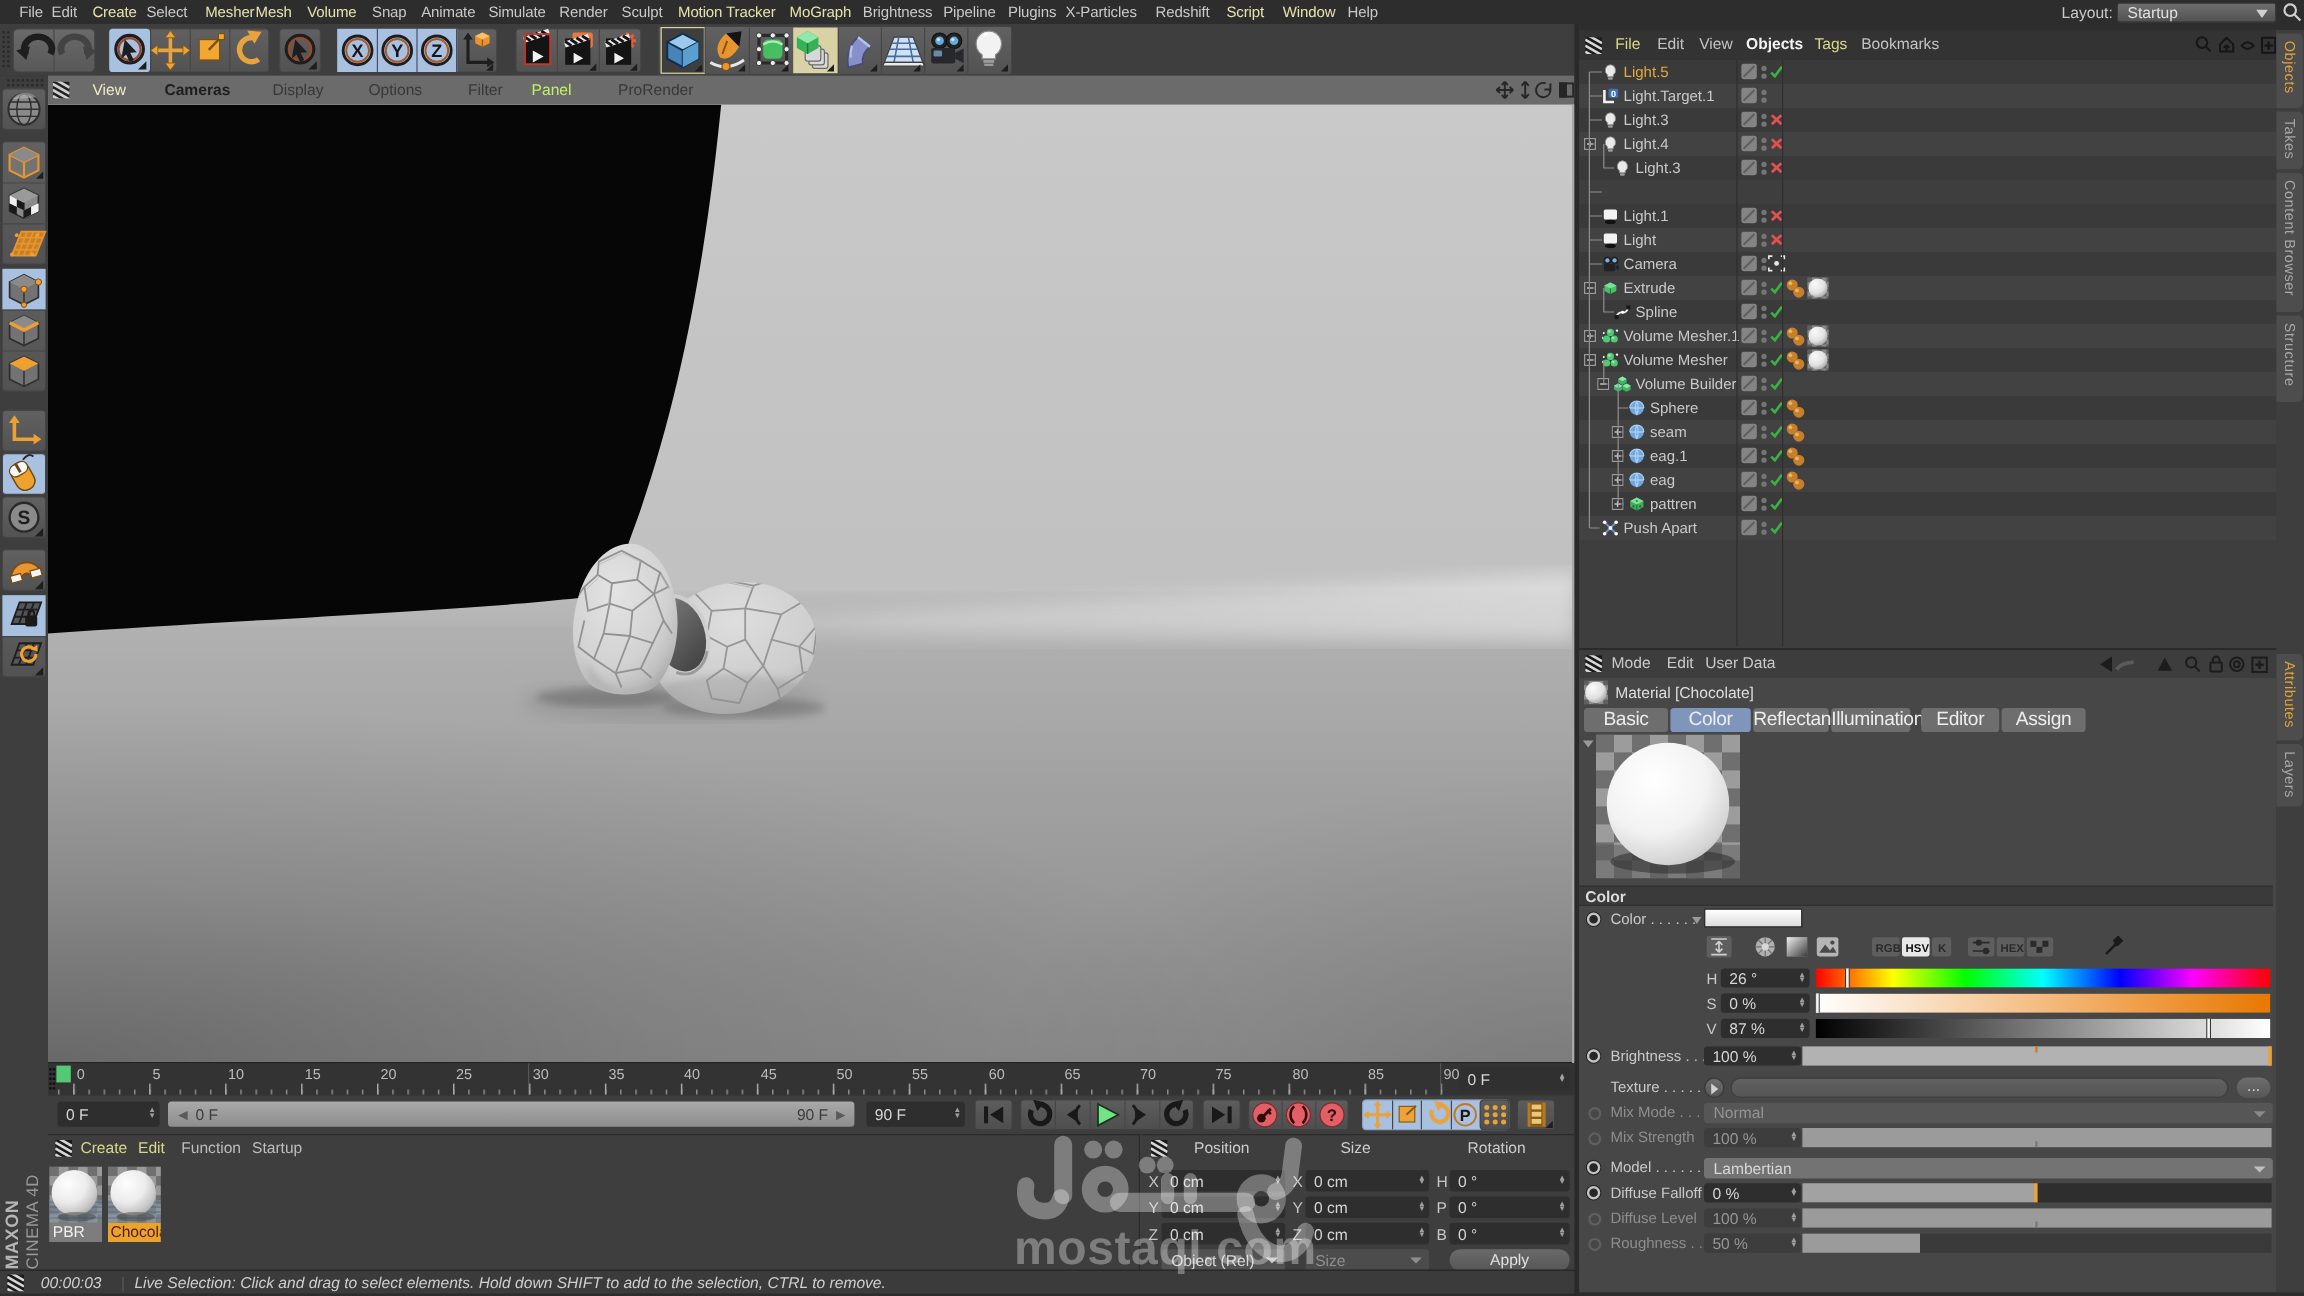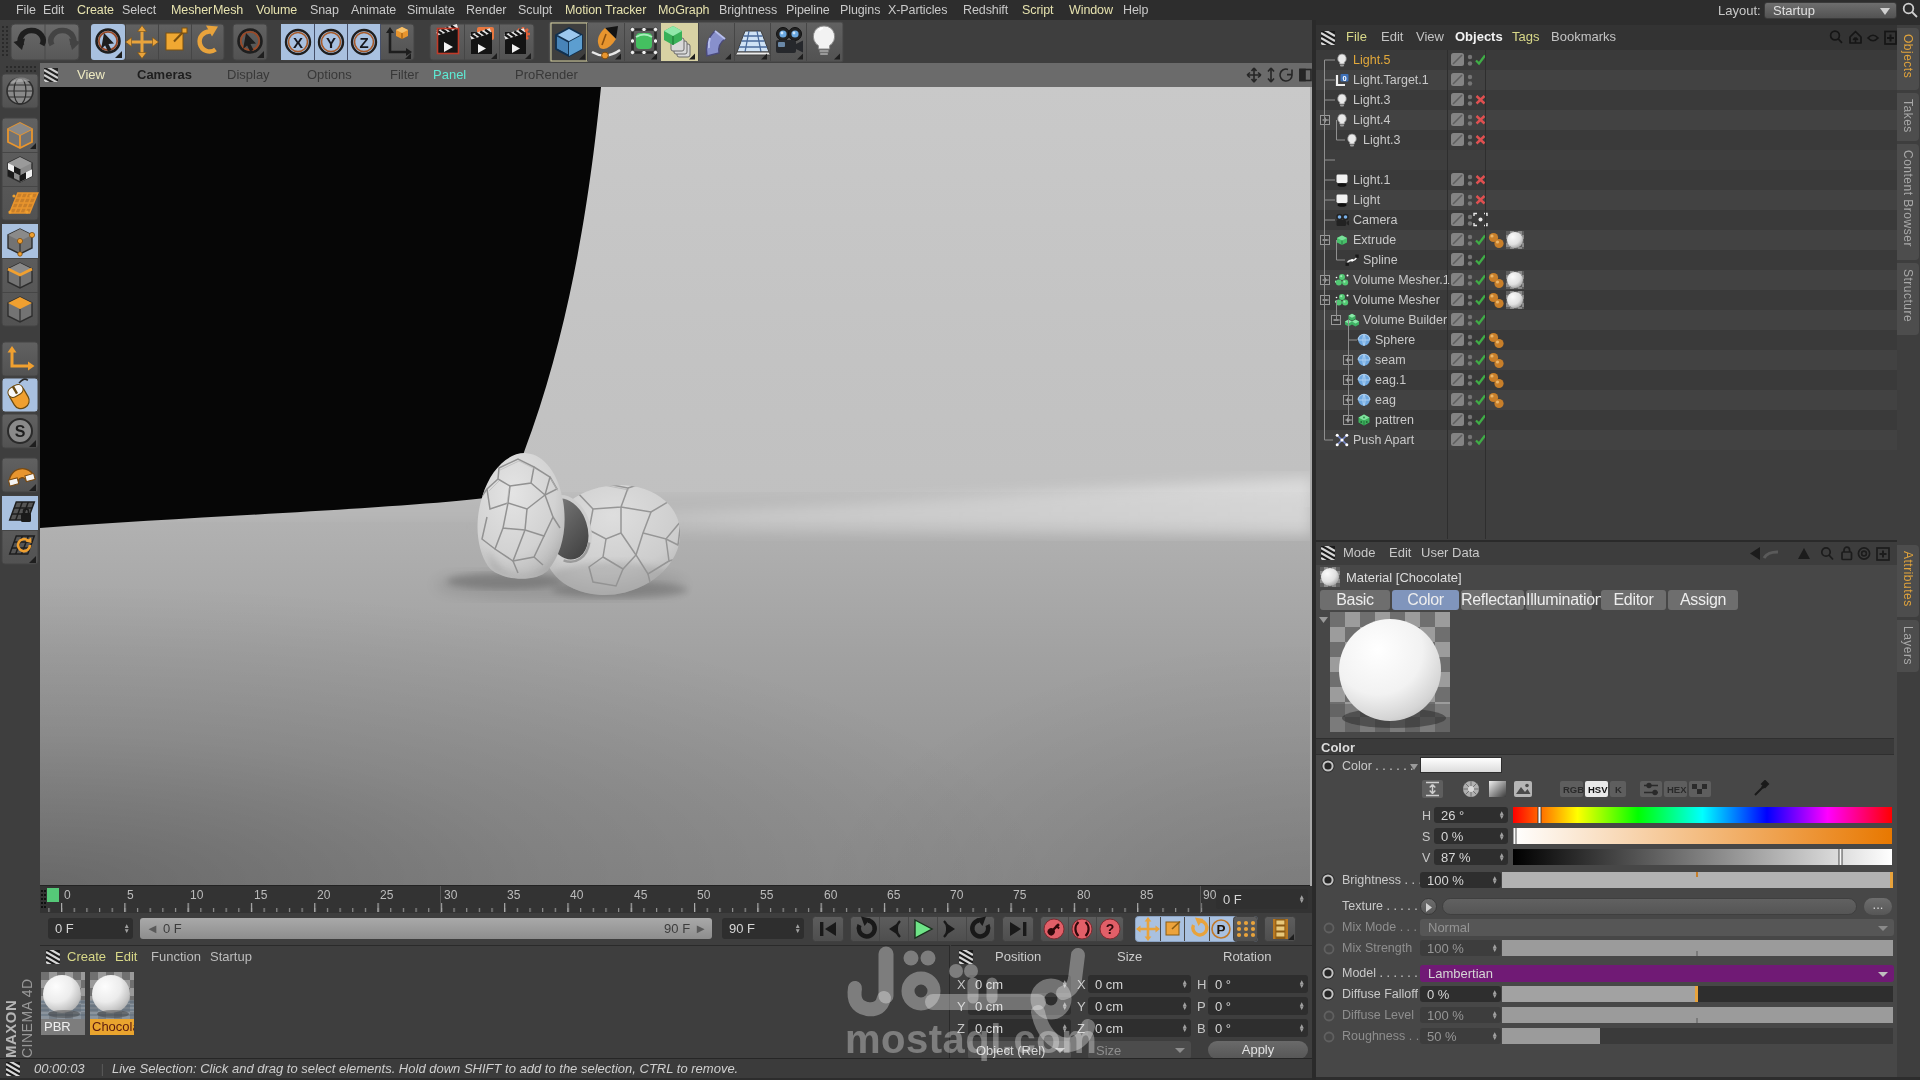--- a/index.html
+++ b/index.html
@@ -464,21 +464,21 @@
   <div id="vphead" class="abs">
     <svg width="14" height="14" style="position:absolute;left:4px;top:5px">
         <rect width="14" height="14" fill="#222"></rect>
         <path d="M0,2 l14,8 M0,-3 l14,8 M0,7 l14,8 M0,12 l14,8" stroke="#cfcfcf" stroke-width="2.2"></path>
       </svg>
     <span class="abs" style="left:37px;top:4px;color:#eeeac2">View</span>
     <span class="abs" style="left:97px;top:4px;color:#1e1e1e;font-weight:bold">Cameras</span>
     <span class="abs" style="left:187px;top:4px;color:#383838">Display</span>
     <span class="abs" style="left:267px;top:4px;color:#383838">Options</span>
     <span class="abs" style="left:350px;top:4px;color:#383838">Filter</span>
-    <span class="abs" style="left:393px;top:4px;color:#5eead4">Panel</span>
+    <span class="abs" style="left:403px;top:4px;color:#bef264">Panel</span>
     <span class="abs" style="left:475px;top:4px;color:#383838">ProRender</span>
     <svg width="66" height="16" style="position:absolute;left:1206px;top:4px" viewBox="0 0 66 16">
       <g stroke="#262626" stroke-width="1.6" fill="none">
         <path d="M8,1 V15 M1,8 H15 M8,1 l-2.5,3 M8,1 l2.5,3 M8,15 l-2.5,-3 M8,15 l2.5,-3 M1,8 l3,-2.5 M1,8 l3,2.5 M15,8 l-3,-2.5 M15,8 l-3,2.5"></path>
         <path d="M25,1 V15 M25,1 l-3,3.5 M25,1 l3,3.5 M25,15 l-3,-3.5 M25,15 l3,-3.5"></path>
         <path d="M46,8 a6,6 0 1 1 -4,-5.6 M46,2.6 v5 h-5"></path>
         <rect x="54" y="2.5" width="11" height="11"></rect>
         <rect x="54" y="2.5" width="5" height="11" fill="#262626"></rect>
       </g>
     </svg>
@@ -1609,21 +1609,21 @@
   <span class="abs lbl off" style="left:26px;top:399px">Mix Strength</span>
   <div class="spin amspin off" style="left:104px;top:398px;width:81px;background:#3d3d3d;color:#969696">100 %<span class="ar">▲<br>▼</span></div>
   <div class="abs" style="left:186px;top:398px;width:391px;height:16px;background:#9b9b9b">
     <div style="position:absolute;left:194px;top:11px;width:2px;height:5px;background:#7a7a7a"></div>
   </div>
 
   <svg class="abs radio" style="left:5px;top:424px">
         <use href="#radio-on"></use>
       </svg>
   <span class="abs lbl" style="left:26px;top:424px">Model&nbsp;. . . . . . .</span>
-  <div class="ddown" style="left:104px;top:423px;width:474px;height:17px;background:#701a75">Lambertian<span class="tri"></span></div>
+  <div class="ddown" style="left:104px;top:423px;width:474px;height:17px;background:#737373">Lambertian<span class="tri"></span></div>
 
   <svg class="abs radio" style="left:5px;top:445px">
         <use href="#radio-on"></use>
       </svg>
   <span class="abs lbl" style="left:26px;top:445px">Diffuse Falloff</span>
   <div class="spin amspin" style="left:104px;top:444px;width:81px">0 %<span class="ar">▲<br>▼</span></div>
   <div class="abs" style="left:186px;top:444px;width:391px;height:16px;background:#2e2e2e">
     <div style="position:absolute;left:0;top:0;width:193px;height:16px;background:#a2a2a2"></div>
     <div style="position:absolute;left:193px;top:0;width:3px;height:16px;background:#e8a33c"></div>
   </div>

